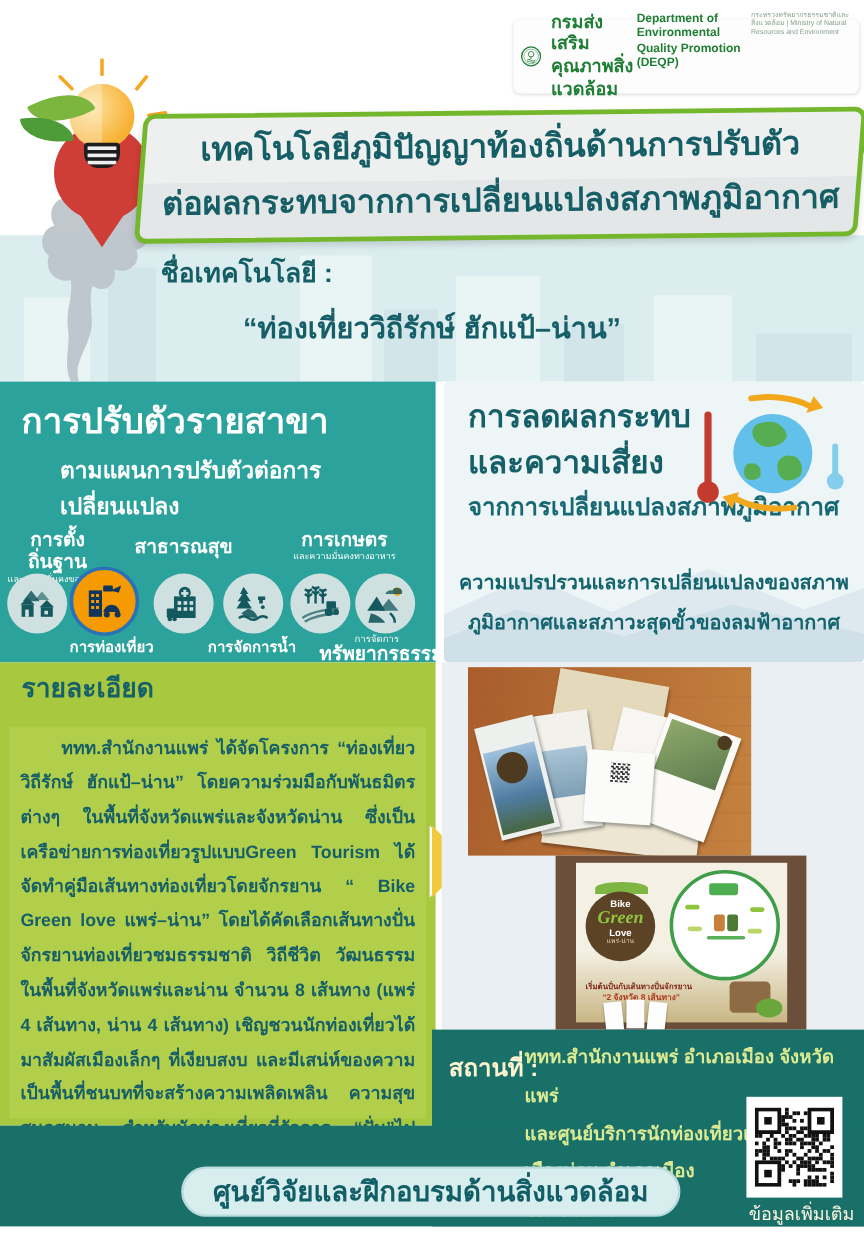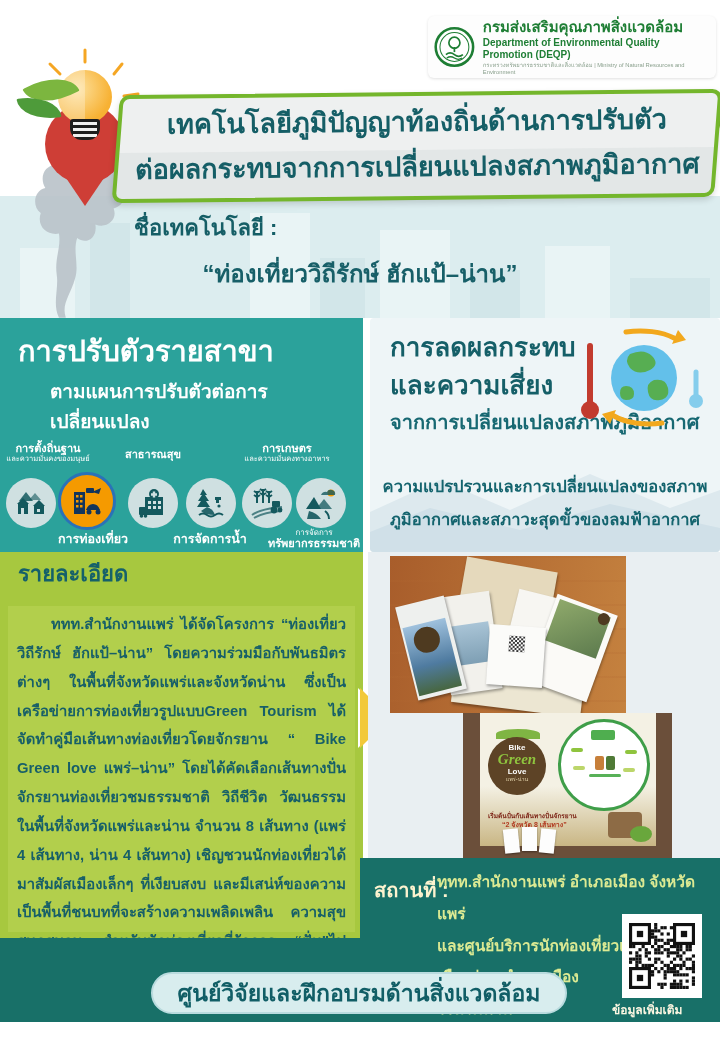--- a/index.html
+++ b/index.html
@@ -9,21 +9,21 @@
 
   
   .skyband{left:0;top:196px;width:720px;height:122px;background:#dcedef;}
   .bld{position:absolute;bottom:0;background:#e9f4f5;}
   .bld2{background:#d2e6e9;}
 
   
   .logo{left:428px;top:16px;width:288px;height:62px;background:#fdfdfd;border-radius:6px;
         display:flex;align-items:center;gap:8px;padding:2px 6px;box-sizing:border-box;
         box-shadow:0 1px 3px rgba(0,0,0,.12);}
-  .logo-text{display:flex;flex-direction:column;line-height:1.25;}
+  .logo-text{display:flex;flex-direction:row;line-height:1.25;}
   .logo-th{color:#1e7e34;font-weight:700;font-size:15px;}
   .logo-en{color:#1e7e34;font-weight:700;font-size:10px;}
   .logo-sub{color:#8aa08d;font-size:5.8px;}
 
   
   .banner-slash{left:688px;top:96px;width:26px;height:96px;background:#74b62c;transform:skewX(-18deg);}
   .banner{left:116px;top:92px;width:594px;height:100px;background:#eef0f0;border:4px solid #74b62c;
           border-radius:10px;transform:skewX(-5deg) rotate(-0.6deg);box-shadow:0 3px 6px rgba(0,0,0,.15);}
   .banner-low{position:absolute;left:0;bottom:0;width:100%;height:46%;background:rgba(90,110,115,.07);border-radius:0 0 6px 6px;}
   .banner-txt{position:absolute;left:0;top:4px;width:100%;text-align:center;transform:skewX(5deg);}
@@ -45,21 +45,21 @@
   .quote{left:0;top:254px;width:720px;text-align:center;font-size:24px;font-weight:700;color:#175f68;}
 
   
   .adapt-box{left:0;top:318px;width:363px;height:234px;background:#2ba29b;color:#fff;}
   .adapt-title{position:absolute;left:18px;top:10px;font-size:29px;font-weight:700;}
   .adapt-sub1{position:absolute;left:18px;top:58px;font-size:19px;font-weight:600;margin-left:32px;}
   .adapt-sub2{position:absolute;left:18px;top:93px;font-size:19px;font-weight:600;}
   .sector-circle{position:absolute;width:50px;height:50px;border-radius:50%;background:#cfe0e1;display:flex;align-items:center;justify-content:center;}
   .sector-circle.hl{background:#f59a00;border:3px solid #2a72b8;width:52px;height:52px;margin:-4px;}
   .slab{position:absolute;text-align:center;line-height:1.15;}
-  .slab b{font-size:11px;font-weight:700;display:block;}
+  .slab b{font-size:16px;font-weight:700;display:block;}
   .slab span{font-size:7.5px;display:block;}
 
   
   .mit-box{left:370px;top:318px;width:350px;height:234px;background:#eef5f7;border-radius:4px;overflow:hidden;}
   .mit-t1{position:absolute;left:20px;top:8px;font-size:26px;font-weight:700;color:#155f68;}
   .mit-t2{position:absolute;left:20px;top:46px;font-size:26px;font-weight:700;color:#155f68;}
   .mit-sub{position:absolute;left:20px;top:88px;font-size:20px;font-weight:600;color:#176872;}
   .mit-desc{position:absolute;left:0;top:152px;width:100%;text-align:center;font-size:16.5px;font-weight:600;color:#14646e;line-height:2.0;}
   .mit-mtn{position:absolute;left:0;bottom:0;width:100%;height:90px;}
 
@@ -68,21 +68,21 @@
   .det-title{position:absolute;left:18px;top:4px;font-size:22px;font-weight:700;color:#15606a;}
   .det-panel{position:absolute;left:8px;top:54px;width:347px;height:326px;background:#b2cf4c;padding:4px 9px 0 9px;box-sizing:border-box;}
   .det-text{font-size:14.8px;font-weight:600;color:#175f68;line-height:1.95;text-indent:34px;text-align:justify;}
   .arrow{left:360px;top:688px;width:0;height:0;border-top:30px solid transparent;border-bottom:30px solid transparent;border-left:30px solid #f2c93a;filter:drop-shadow(-2px 0 0 #fff);}
 
   
   .lowerbg{left:368px;top:552px;width:352px;height:306px;background:#e9eff2;}
   .photo1{left:390px;top:556px;width:236px;height:157px;background:repeating-linear-gradient(180deg,#b2683133 0 2px,transparent 2px 24px),linear-gradient(100deg,#a85d2b,#c5823f);overflow:hidden;}
   .broch{position:absolute;background:#f6f5f0;box-shadow:1px 2px 3px rgba(0,0,0,.35);}
   .photo2{left:463px;top:713px;width:209px;height:145px;background:#6b4f3a;overflow:hidden;}
-  .poster-inner{position:absolute;left:17px;top:0;width:176px;height:133px;background:linear-gradient(180deg,#f4f1e4 55%,#c9b684);}
+  .poster-inner{position:absolute;left:17px;top:6px;width:176px;height:133px;background:linear-gradient(180deg,#f4f1e4 55%,#c9b684);}
   .bgl-circle{position:absolute;left:8px;top:24px;width:58px;height:58px;border-radius:50%;background:#5d4326;color:#fff;text-align:center;line-height:1.05;padding-top:7px;box-sizing:border-box;}
   .bgl-hill{position:absolute;left:16px;top:16px;width:44px;height:10px;border-radius:50% 50% 0 0;background:#7fb543;}
   .bgl-b,.bgl-l{font-size:8px;font-weight:700;display:block;}
   .bgl-g{font-size:15px;font-weight:700;font-style:italic;color:#8fc43e;display:block;font-family:"Liberation Serif","DejaVu Serif",serif;}
   .bgl-s{font-size:5.5px;display:block;color:#e8d9b0;}
   .ring{position:absolute;right:6px;top:6px;width:86px;height:86px;border-radius:50%;border:3px solid #3f9e49;background:#fff;}
   .ring i{position:absolute;border-radius:2px;}
   .poster-cap1{position:absolute;left:8px;top:98px;font-size:6.5px;font-weight:700;color:#7a1f12;}
   .poster-cap2{position:absolute;left:22px;top:106px;font-size:7px;font-weight:700;color:#b03a20;}
   .thumb{position:absolute;width:15px;height:24px;background:#fdfdfd;box-shadow:0 1px 2px rgba(0,0,0,.4);}
@@ -91,21 +91,21 @@
 
   
   .loc-box{left:360px;top:858px;width:360px;height:164px;background:#187068;}
   .bot-strip{left:0;top:938px;width:720px;height:84px;background:#187068;}
   .loc-label{left:374px;top:874px;font-size:20px;font-weight:700;color:#fdf3cf;}
   .loc-lines{left:437px;top:866px;color:#dcea93;font-size:15.5px;font-weight:600;line-height:2.05;}
   .pill{left:151px;top:972px;width:416px;height:42px;background:#d8edee;border-radius:22px;border:2px solid #b9dbde;
         display:flex;align-items:center;justify-content:center;box-sizing:border-box;}
   .pill span{font-size:23px;font-weight:700;color:#115e66;}
   .qrbox{left:622px;top:914px;width:80px;height:84px;background:#fff;display:flex;align-items:center;justify-content:center;}
-  .qrcap{left:612px;top:1000px;width:100px;text-align:left;font-size:12px;font-weight:700;color:#fdf7e2;}
+  .qrcap{left:612px;top:1000px;width:100px;text-align:right;font-size:15px;font-weight:400;color:#fdf7e2;}
 </style>
 </head>
 <body>
 
 <div id="poster">
 
   <div class="abs skyband">
     <div class="bld" style="left:20px;width:55px;height:70px;"></div>
     <div class="bld bld2" style="left:90px;width:40px;height:95px;"></div>
     <div class="bld" style="left:250px;width:60px;height:105px;"></div>

